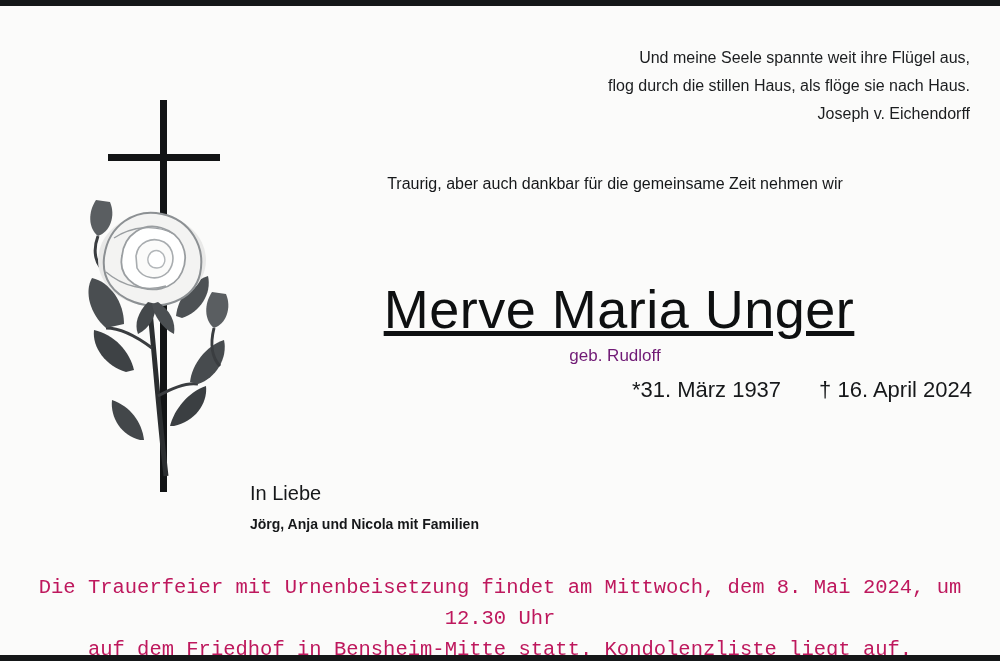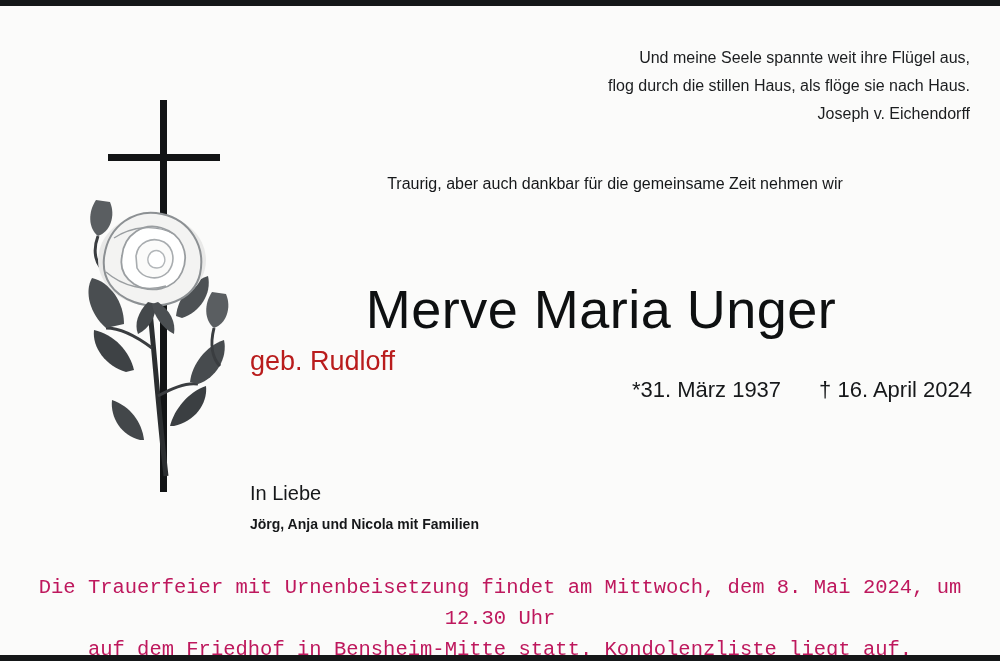--- a/index.html
+++ b/index.html
@@ -71,37 +71,39 @@
     top: 168px;
     width: 730px;
     text-align: center;
     font-size: 16px;
     line-height: 32px;
     color: #16181a;
   }
 
   .name {
     position: absolute;
-    left: 236px;
+    left: 254px;
     top: 278px;
     width: 730px;
     text-align: center;
     font-size: 54px;
     line-height: 62px;
     letter-spacing: 0.5px;
     color: #0e1011;
+    text-decoration: underline;
   }
 
   .maiden {
     position: absolute;
     left: 250px;
     top: 346px;
     width: 730px;
-    font-size: 27px;
-    color: #b91c1c;
+    text-align: center;
+    font-size: 17px;
+    color: #701a75;
   }
 
   .dates {
     position: absolute;
     left: 242px;
     top: 377px;
     width: 730px;
     text-align: right;
     font-size: 22px;
     color: #16181a;

